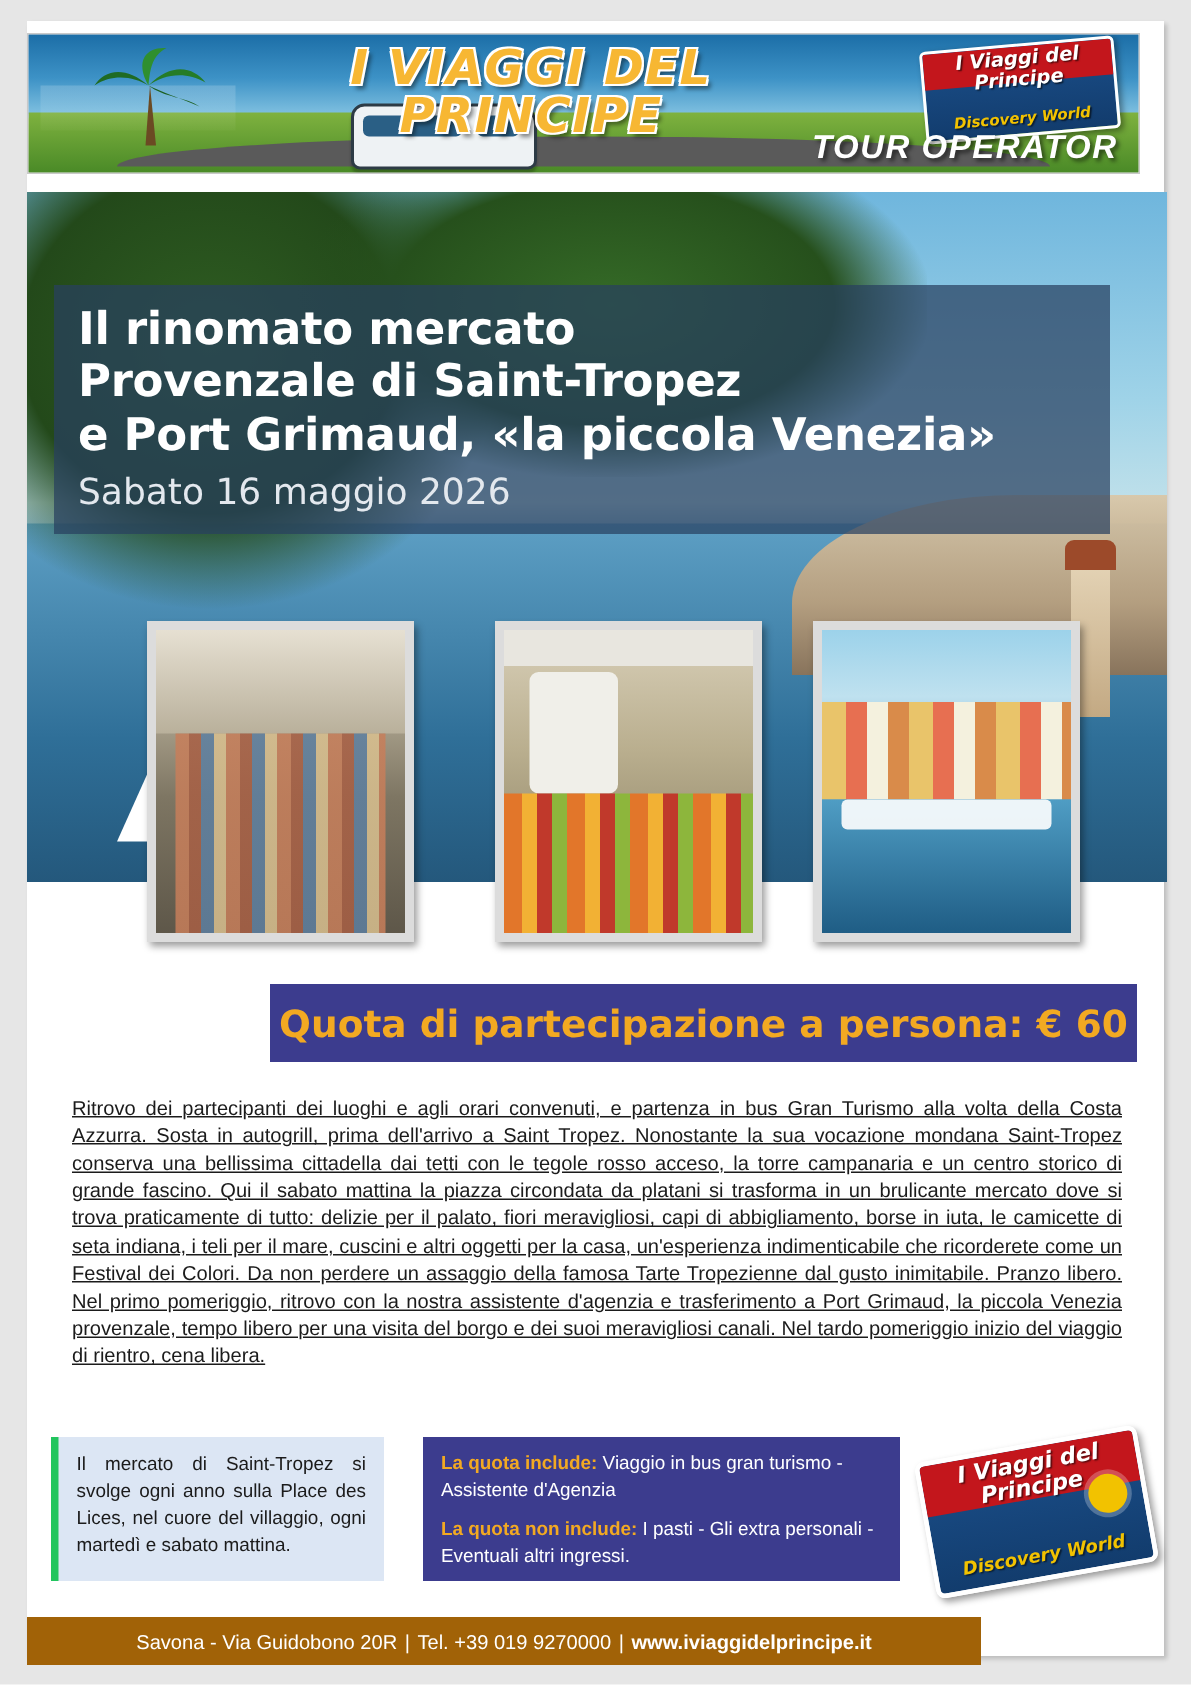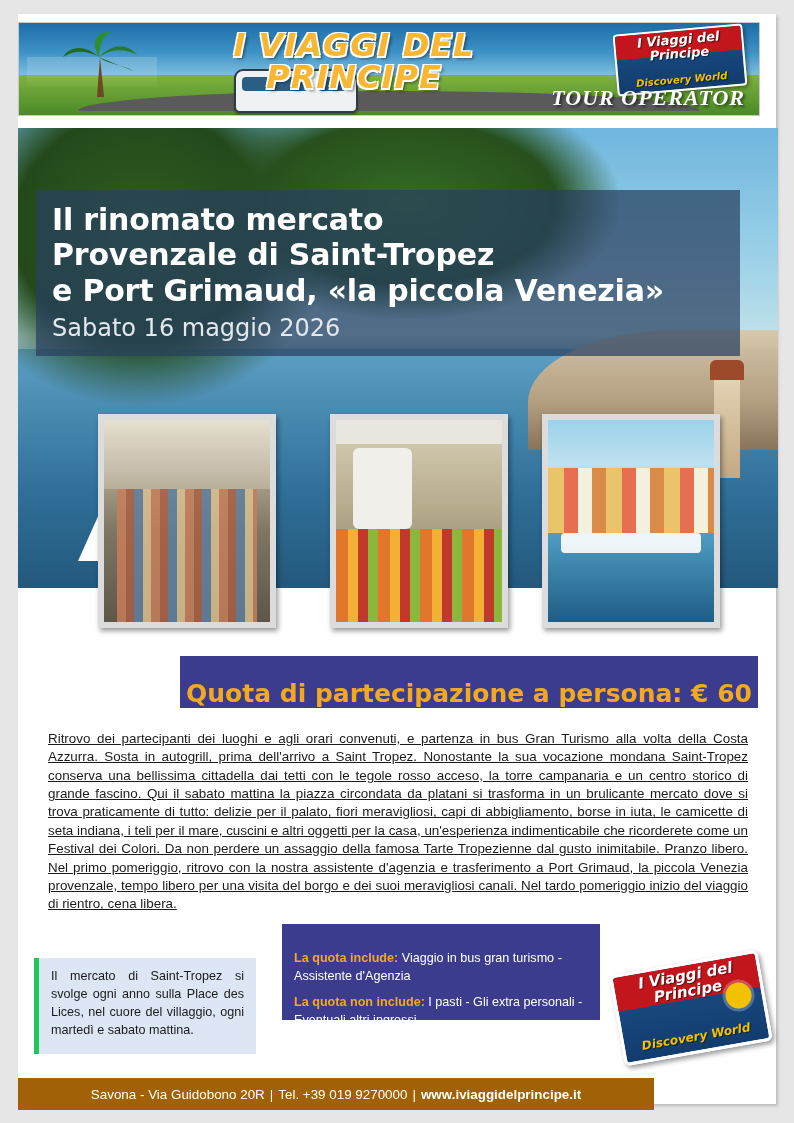--- a/index.html
+++ b/index.html
@@ -135,21 +135,21 @@
     text-align:center;
     font-family:"DejaVu Sans", sans-serif;
     font-style:italic; font-weight:bold;
     color:#f2c200;
     font-size:10px;
     text-shadow:1px 1px 1px rgba(0,0,0,.6);
   }
   .hdr-tour {
     position:absolute;
     right: 14px; bottom: 4px;
-    font-family:Liberation Serif, serif;
+    font-family:Liberation Sans, sans-serif;
     font-style:italic;
     font-weight:bold;
     font-size: 22px;
     color:#ffffff;
     text-shadow: 2px 2px 3px rgba(0,0,0,.55);
     letter-spacing:1px;
   }
 
   
   .hero {
@@ -265,21 +265,21 @@
     background: linear-gradient(180deg,#4f9dc4,#1f5d85); }
   .imp-d { position:absolute; left:8%; bottom:34%; width:84%; height:10%;
     background:#ffffff; border-radius:4px; opacity:.9; }
 
   
   .price-bar {
     position:absolute;
     left: 180px; top: 656px;
     width: 578px; height: 52px;
     background: #3c3c8e;
-    display:flex; align-items:flex-end; justify-content:center;
+    display:flex; align-items:center; justify-content:center;
   }
   .price-bar .txt {
     font-family:"DejaVu Sans", sans-serif;
     font-weight:bold;
     font-size: 25px;
     color:#f2a922;
   }
 
   
   .body-text {
@@ -304,25 +304,25 @@
     box-sizing:border-box;
     padding: 10px 12px;
     font-family:"Liberation Sans", sans-serif;
     font-size: 12.6px;
     line-height:1.42;
     color:#1b1b1b;
     text-align: justify;
   }
   .note-right {
     position:absolute;
-    left: 282px; top: 924px;
+    left: 282px; top: 958px;
     width: 318px; height: 96px;
     background:#3c3c8e;
     box-sizing:border-box;
-    padding: 26px 12px;
+    padding: 9px 12px;
     font-family:"Liberation Sans", sans-serif;
     font-size: 12.6px;
     line-height:1.42;
     color:#ffffff;
   }
   .note-right .lbl { color:#f2a922; font-weight:bold; }
   .note-right p { margin: 0 0 8px 0; }
   .note-right p:last-child { margin-bottom: 12px; }
 
   

